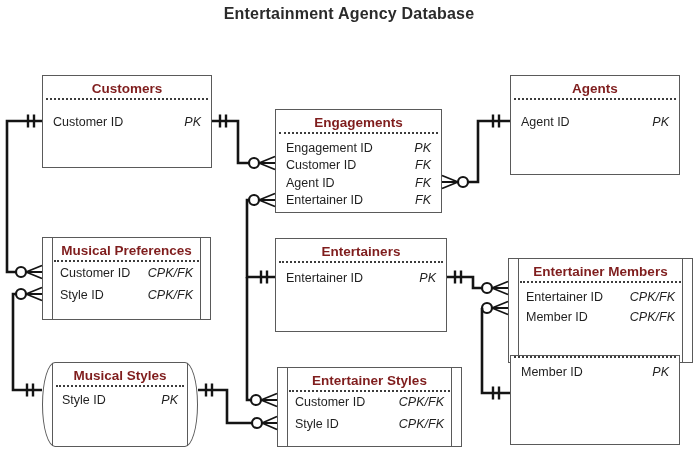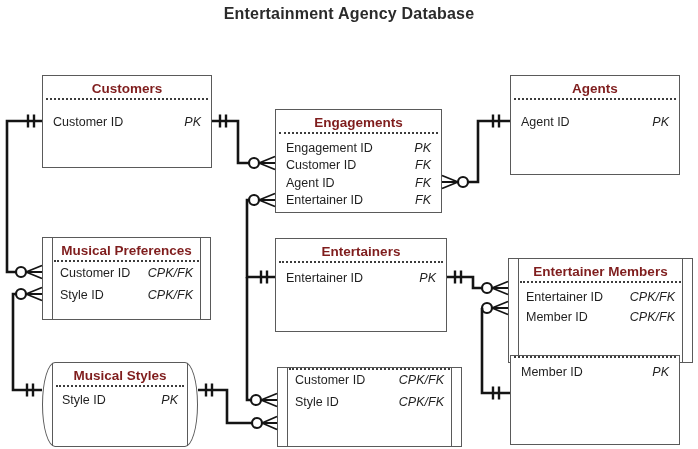--- a/index.html
+++ b/index.html
@@ -138,20 +138,21 @@
         <div class="fields" style="margin-top: 2px;">
           <div class="frow" style="height: 22px;">
             <span class="fname">Style ID</span>
             <span class="fkey">PK</span>
           </div>
         </div>
         <div class="bar bar-l"></div>
         <div class="bar bar-r"></div>
       </div>
       <div class="table linking" style="left: 277px; top: 367px; width: 185px; height: 80px;">
+        <div class="table-title">Entertainer Styles</div>
         <div class="sep"></div>
         <div class="fields" style="margin-top: -1px;">
           <div class="frow" style="height: 22px;">
             <span class="fname">Customer ID</span>
             <span class="fkey">CPK/FK</span>
           </div>
           <div class="frow" style="height: 22px;">
             <span class="fname">Style ID</span>
             <span class="fkey">CPK/FK</span>
           </div>

